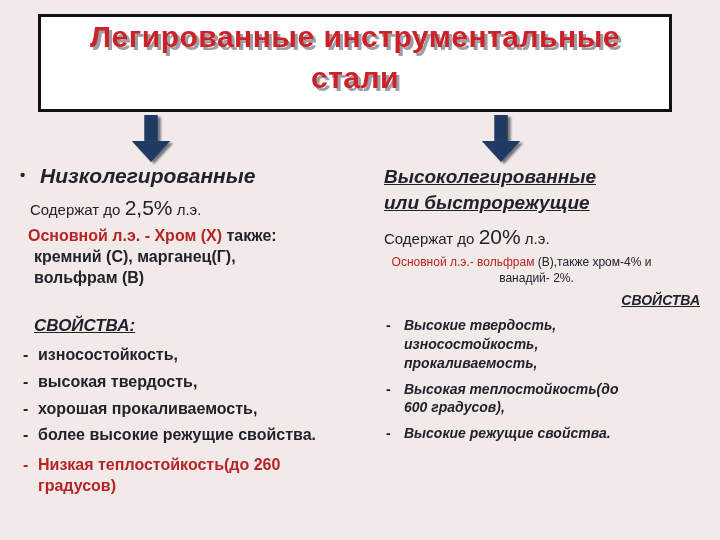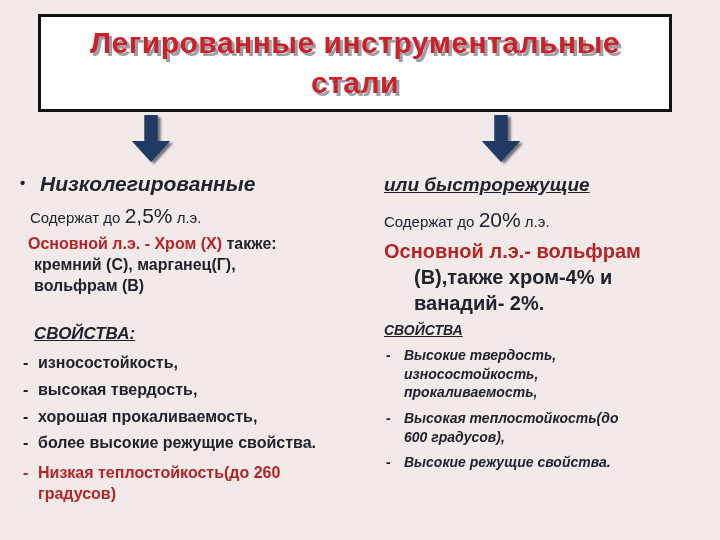--- a/index.html
+++ b/index.html
@@ -8,39 +8,39 @@
     width:720px;height:540px;
     background:var(--background,#f2e9e9);
     font-family:"Liberation Sans",sans-serif;
     overflow:hidden;
     color:var(--dark-text,#22222c);
   }
   
   .title-box{
     position:absolute;left:38px;top:14px;width:634px;height:98px;
     background:#ffffff;border:3px solid #121212;
-    display:flex;flex-direction:column;justify-content:center;align-items:center;
+    display:flex;flex-direction:column;align-items:center;
     box-sizing:border-box;
   }
   .title-line{
     font-size:30px;font-weight:bold;line-height:1.35;
     color:var(--title-red,#cc2127);
     text-shadow:3px 3px 0 #9e9ea8;
     letter-spacing:0.5px;
   }
   
   .arrow{
     position:absolute;top:115px;width:46px;height:48px;
     color:var(--arrow-navy,#1f3a63);
     filter:drop-shadow(3px 2px 1px rgba(50,50,60,.65));
   }
   .arrow-left{left:128px;}
   .arrow-right{left:478px;}
   
-  .col{position:absolute;top:172px;}
+  .col{position:absolute;top:164px;}
   .col-left{left:20px;width:345px;}
   .col-right{left:384px;width:316px;}
   
   .l-heading{
     font-size:21px;font-weight:bold;font-style:italic;
     padding-left:20px;position:relative;margin-bottom:8px;
   }
   .l-heading::before{content:"•";position:absolute;left:0;top:2px;font-size:15px;font-style:normal;}
   .contains{font-size:15px;margin:4px 0 6px 10px;}
   .contains .big{font-size:21px;}
@@ -62,27 +62,27 @@
   }
   ul.plist li::before{content:"-";position:absolute;left:3px;}
   li.red-item{color:var(--red-text,#b62426);font-size:17px;margin-top:8px;max-width:255px;}
   
   .r-heading{
     font-size:19px;font-weight:bold;font-style:italic;
     text-decoration:underline;line-height:1.35;
   }
   .col-right .contains{margin:10px 0 6px 0;}
   .alloy-r{
-    font-size:20px;font-weight:bold;line-height:1.3;
+    font-size:12px;font-weight:normal;line-height:1.3;
     padding-left:30px;text-indent:-30px;
-    margin:2px 0 6px 0;max-width:245px;
+    margin:2px 0 6px 0;max-width:245px;text-align:center;
   }
   .props-head-r{
     font-size:14px;font-weight:bold;font-style:italic;
-    text-decoration:underline;margin:6px 0 8px 0;
+    text-decoration:underline;margin:6px 0 8px 0;text-align:right;
   }
   ul.plist-r{margin:0;padding:0;list-style:none;}
   ul.plist-r li{
     position:relative;padding-left:20px;
     font-weight:bold;font-style:italic;font-size:14px;line-height:1.35;
     margin-bottom:7px;max-width:225px;
   }
   ul.plist-r li::before{content:"-";position:absolute;left:2px;font-style:normal;}
   ul.plist-r li.large{font-size:14px;line-height:1.3;}
 </style>
@@ -122,20 +122,21 @@
     <ul class="plist">
       <li>износостойкость,</li>
       <li>высокая твердость,</li>
       <li>хорошая прокаливаемость,</li>
       <li>более высокие режущие свойства.</li>
       <li class="red-item">Низкая теплостойкость(до 260 градусов)</li>
     </ul>
   </div>
 
   <div class="col col-right">
+    <div class="r-heading">Высоколегированные</div>
     <div class="r-heading">или быстрорежущие</div>
 
     <div class="contains">
       <span>Содержат до </span><span class="big">20%</span><span> л.э.</span>
     </div>
 
     <div class="alloy-r">
       <span class="red">Основной л.э.- вольфрам</span><span> (В),также  хром-4% и ванадий- 2%.</span>
     </div>
 

